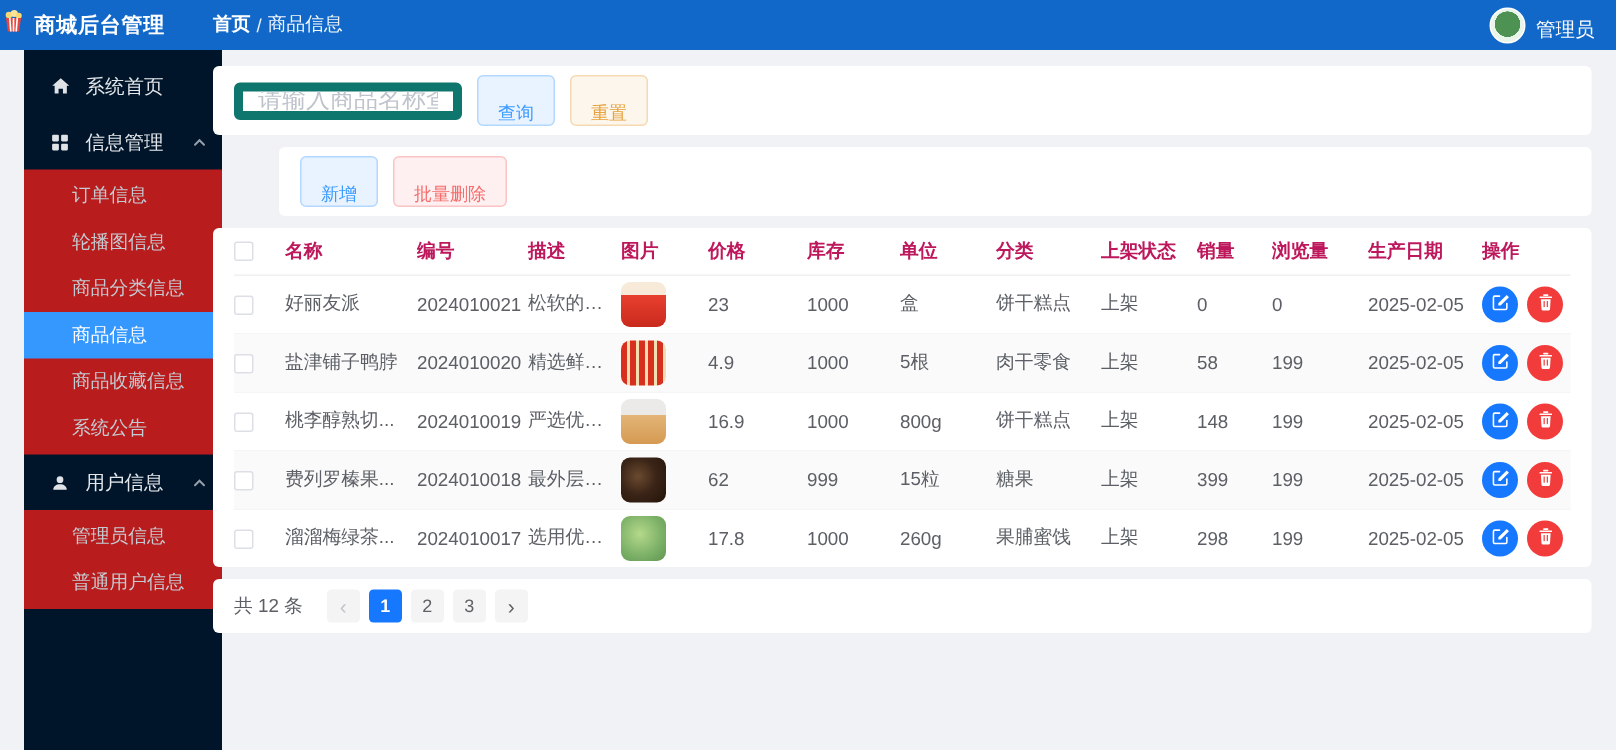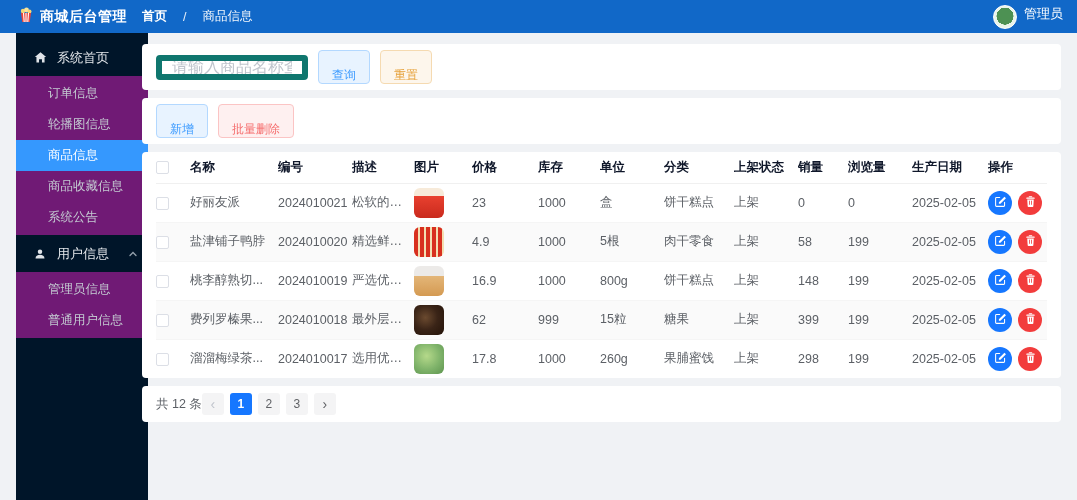--- a/index.html
+++ b/index.html
@@ -2,77 +2,77 @@
 <html><head>
 <meta charset="utf-8">
 <style>
   * { box-sizing: border-box; margin: 0; padding: 0; }
   html,body { width:1077px; height:500px; overflow:hidden;
     font-family:"Liberation Sans","DejaVu Sans",sans-serif; background:#f0f2f5; }
 
   
   .topbar { position:fixed; top:0; left:0; width:1077px; height:33px;
     background:#1168c8; color:#fff; display:flex; align-items:center; z-index:10; }
-  .logo { width:126px; flex:0 0 126px; display:flex; align-items:center; gap:6px; padding-left:18px; }
+  .logo { width:126px; flex:0 0 126px; display:flex; align-items:center; gap:6px; padding-left:1px; }
   .logo-title { font-size:14px; font-weight:700; letter-spacing:.5px; white-space:nowrap; }
-  .breadcrumb { flex:1; display:flex; align-items:center; gap:16px; padding-left:16px; font-size:12.5px; }
+  .breadcrumb { flex:1; display:flex; align-items:center; gap:4px; padding-left:16px; font-size:12.5px; }
   .bc-home { font-weight:700; cursor:pointer; }
   .bc-sep { opacity:.9; }
   .bc-cur { opacity:.95; }
-  .userbox { display:flex; align-items:flex-start; gap:7px; padding-right:14px; font-size:13px; cursor:pointer; }
+  .userbox { display:flex; align-items:flex-end; gap:7px; padding-right:14px; font-size:13px; cursor:pointer; }
   .avatar { width:24px; height:24px; border-radius:50%; border:1px solid #fff;
     background:radial-gradient(circle at 50% 46%, #4d9153 0 52%, #e9f4ea 53%); }
 
   
   .sidebar { position:fixed; top:33px; left:16px; width:132px; height:467px;
     background:#001529; overflow:hidden; }
   .menu { padding-top:6px; }
   .menu-item { height:37px; display:flex; align-items:center; padding:0 10px 0 18px;
     color:#e3e7eb; font-size:13px; cursor:pointer; white-space:nowrap; }
   .mi-icon { width:14px; margin-right:9px; display:flex; align-items:center; color:#dfe3e8; }
   .mi-label { flex:1; }
   .mi-caret { color:#94a1ad; display:flex; align-items:center; }
-  .submenu { background:#701a75; padding:2px 0; }
+  .submenu { background:#b91c1c; padding:2px 0; }
   .submenu-item { height:31px; line-height:31px; padding-left:32px;
     font-size:12.5px; color:#c4cbd2; cursor:pointer; white-space:nowrap; }
   .submenu-item.active { background:#3598fe; color:#fff; }
 
   
   .main { position:absolute; left:126px; top:33px; width:951px; height:467px; padding:11px 16px; }
   .card { background:#fff; border-radius:4px; margin-bottom:8px; }
   .search-card { padding:6px 14px; display:flex; align-items:center; gap:10px; }
-  .action-card { padding:6px 14px; display:flex; align-items:flex-start; gap:10px; }
+  .action-card { padding:6px 14px; display:flex; align-items:flex-start; gap:10px;margin-left:44px; }
   .search-input { width:152px; height:25px; border:6px solid #0f766e; border-radius:4px;
     padding:0 10px; font-size:16px; color:#333; outline:none; font-family:inherit; }
   .search-input::placeholder { color:#bfc4cc; }
   .btn { height:25px; padding:16px 13px; border-radius:4px; font-size:12px; cursor:pointer;
     border:1px solid transparent; font-family:inherit; }
   .btn-primary-plain { background:#e8f3ff; border-color:#b3d8ff; color:#3b9aff; }
   .btn-warning-plain { background:#fdf6ec; border-color:#f5dab1; color:#e6a23c; }
   .btn-danger-plain  { background:#fef0f0; border-color:#fbc4c4; color:#f56c6c; }
 
   
   .table-card { padding:0 14px; }
   table { width:100%; border-collapse:collapse; table-layout:fixed; }
-  thead th { height:31px; font-size:12.5px; color:#0f172a; font-weight:700;
+  thead th { height:31px; font-size:12.5px; color:#be185d; font-weight:700;
     text-align:left; border-bottom:1px solid #f0f0f0; overflow:hidden; white-space:nowrap; }
   tbody td { height:39px; font-size:12.5px; color:#5c6066; border-bottom:1px solid #f5f5f5;
     overflow:hidden; white-space:nowrap; text-overflow:ellipsis; }
   tbody tr:nth-child(even) { background:#fafafa; }
   tbody tr:last-child td { border-bottom:none; }
   .checkbox { display:inline-block; width:13px; height:13px; border:1px solid #dcdfe6;
     border-radius:2px; background:#fff; cursor:pointer; vertical-align:middle; }
   .thumb { width:30px; height:30px; border-radius:6px; }
   .op-btn { width:24px; height:24px; border-radius:50%; border:none; cursor:pointer;
     display:inline-flex; align-items:center; justify-content:center; margin-right:6px; vertical-align:middle; }
   .op-edit { background:#1677ff; }
   .op-del  { background:#f23c3c; }
 
   
-  .pager-card { padding:7px 14px; display:flex; align-items:center; gap:0;
+  .pager-card { padding:7px 14px; display:flex; align-items:center; gap:16px;
     font-size:12.5px; color:#5c6066; }
   .page-btn { min-width:22px; height:22px; padding:0 4px; border:none; border-radius:3px;
     background:#f4f4f5; color:#606266; font-size:12px; cursor:pointer;
     display:inline-flex; align-items:center; justify-content:center; font-family:inherit; }
   .page-btn.active { background:#1677ff; color:#fff; font-weight:700; }
   .page-btn.prev { color:#c0c4cc; }
   .arrow-glyph { font-size:14px; line-height:1; }
 </style>
 </head>
 <body>
@@ -104,23 +104,40 @@
 <aside class="sidebar">
   <nav class="menu" id="side-menu">
       <div class="menu-item">
         <span class="mi-icon">
           <svg width="13" height="13" viewBox="0 0 16 16" fill="currentColor">
             <path d="M8 1.5L15 7.5h-2V14H9.8v-4H6.2v4H3V7.5H1z"></path>
           </svg>
         </span>
         <span class="mi-label">系统首页</span>
       </div>
+      <div class="menu-item">
+        <span class="mi-icon">
+          <svg width="12" height="12" viewBox="0 0 16 16" fill="currentColor">
+            <rect x="1" y="1" width="6" height="6" rx="1"></rect>
+            <rect x="9" y="1" width="6" height="6" rx="1"></rect>
+            <rect x="1" y="9" width="6" height="6" rx="1"></rect>
+            <rect x="9" y="9" width="6" height="6" rx="1"></rect>
+          </svg>
+        </span>
+        <span class="mi-label">信息管理</span>
+        <span class="mi-caret">
+          <svg width="10" height="10" viewBox="0 0 10 10">
+            <path d="M2 6.5L5 3.5 8 6.5" stroke="currentColor" stroke-width="1.3" fill="none" stroke-linecap="round"></path>
+          </svg>
+        </span>
+      </div>
       <div class="submenu">
         <div class="submenu-item">订单信息</div>
         <div class="submenu-item">轮播图信息</div>
+        <div class="submenu-item">商品分类信息</div>
         <div class="submenu-item active">商品信息</div>
         <div class="submenu-item">商品收藏信息</div>
         <div class="submenu-item">系统公告</div>
       </div>
       <div class="menu-item">
         <span class="mi-icon">
           <svg width="12" height="12" viewBox="0 0 16 16" fill="currentColor">
             <circle cx="8" cy="5" r="3"></circle>
             <path d="M2 14c0-3.3 2.7-5 6-5s6 1.7 6 5z"></path>
           </svg>

